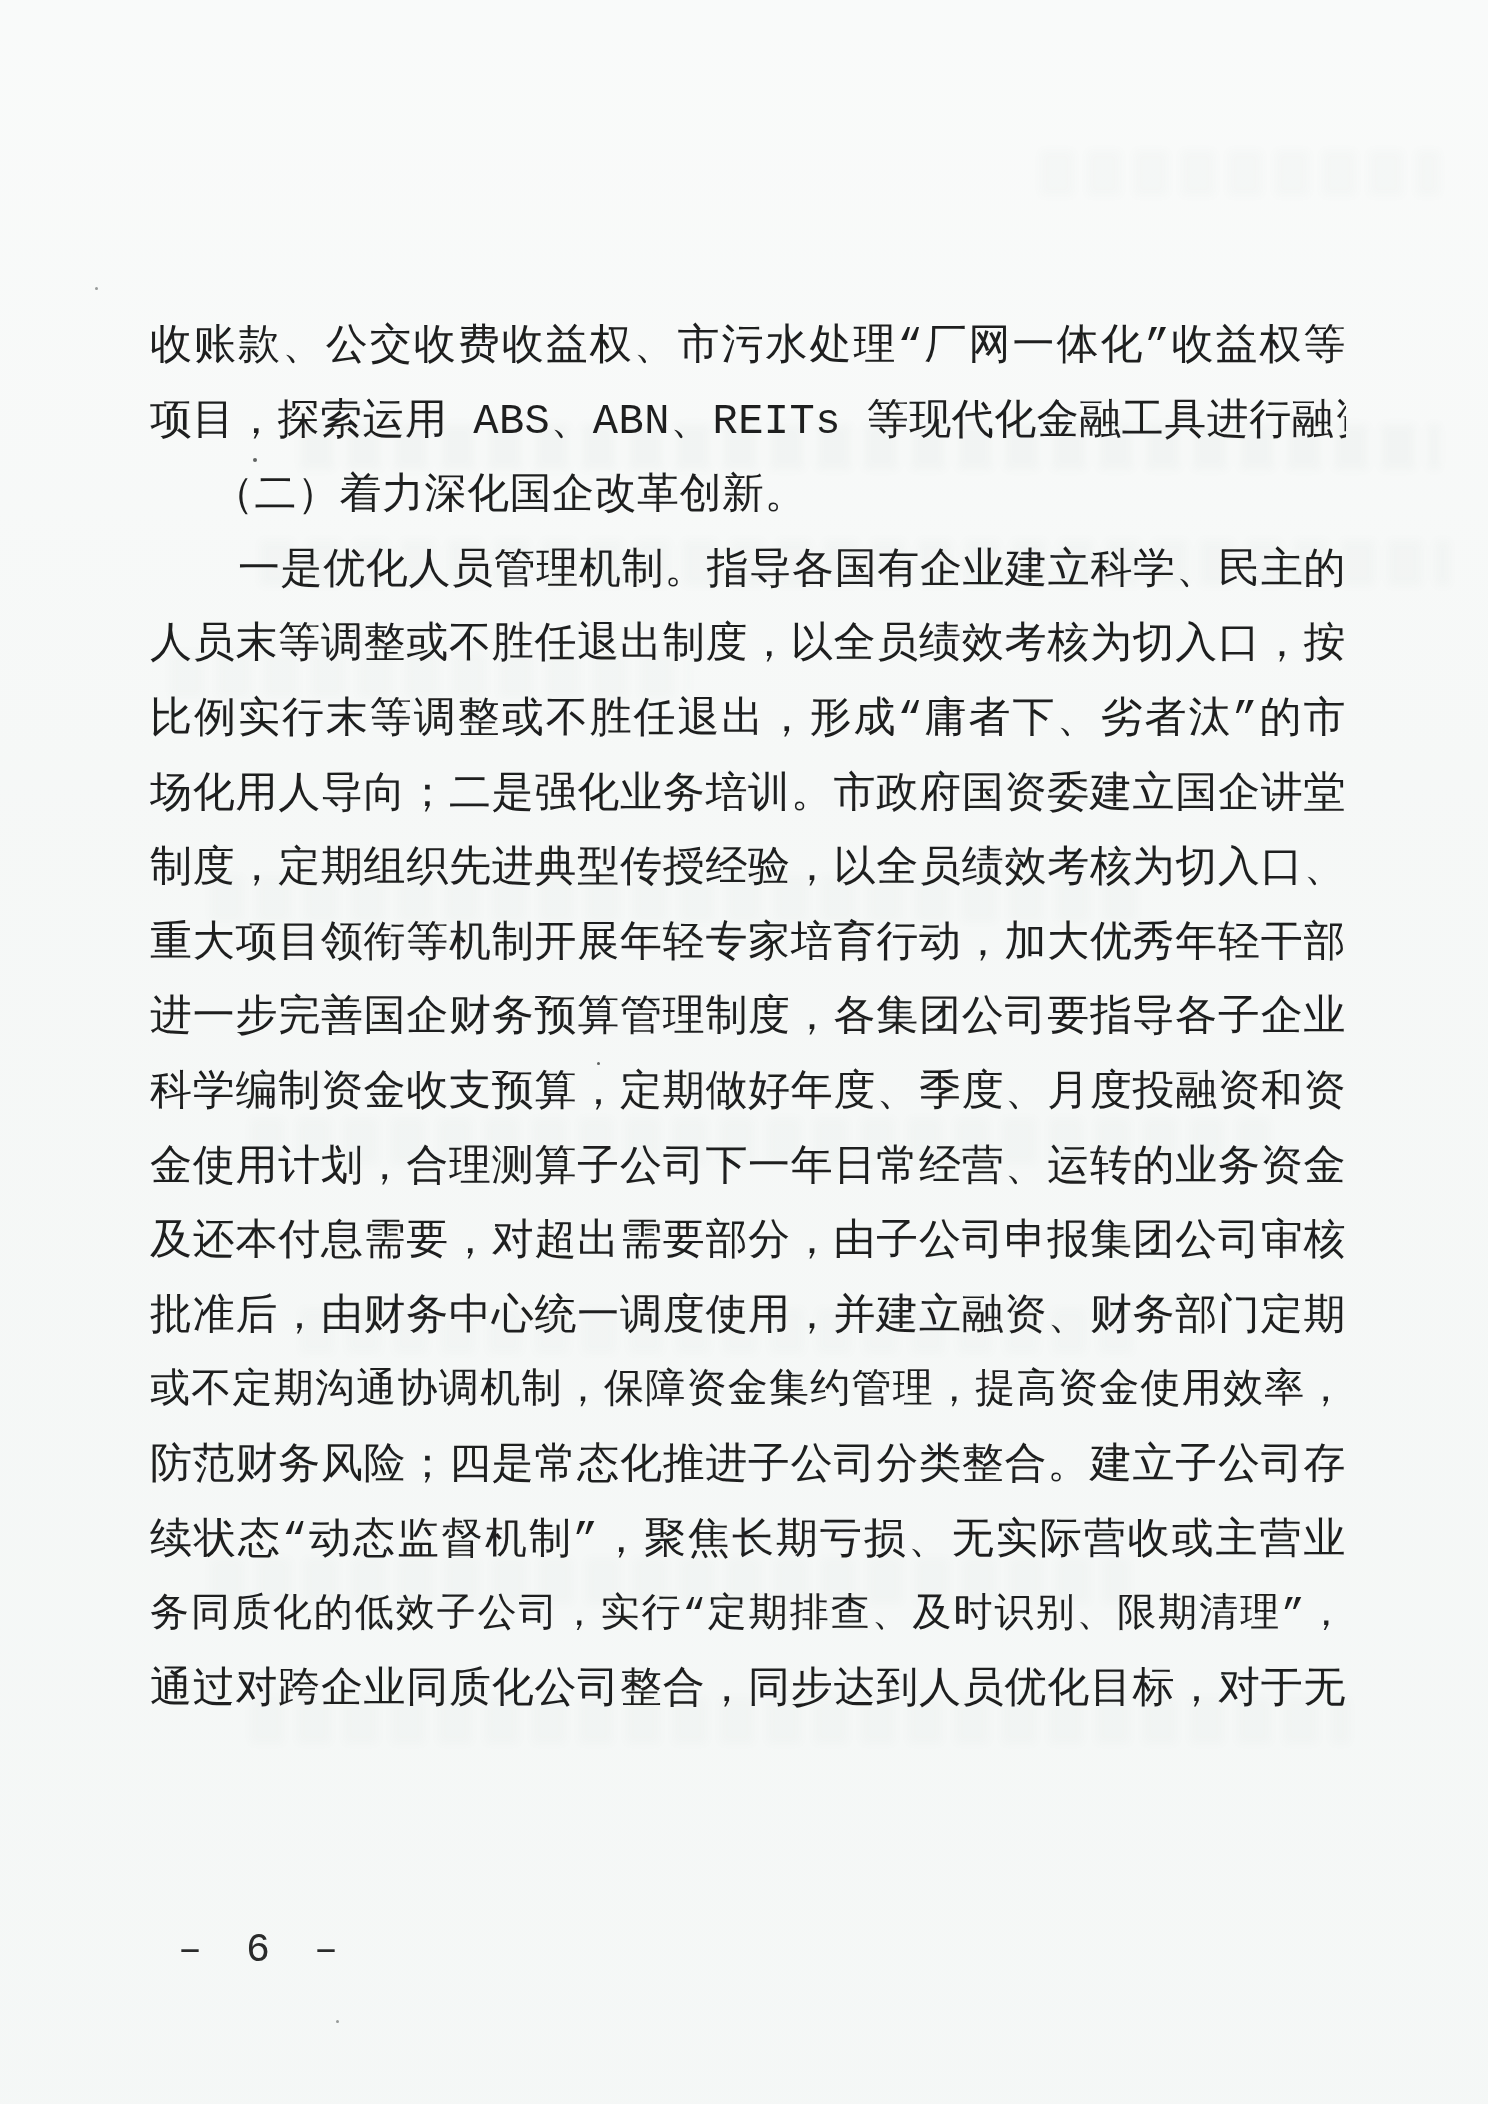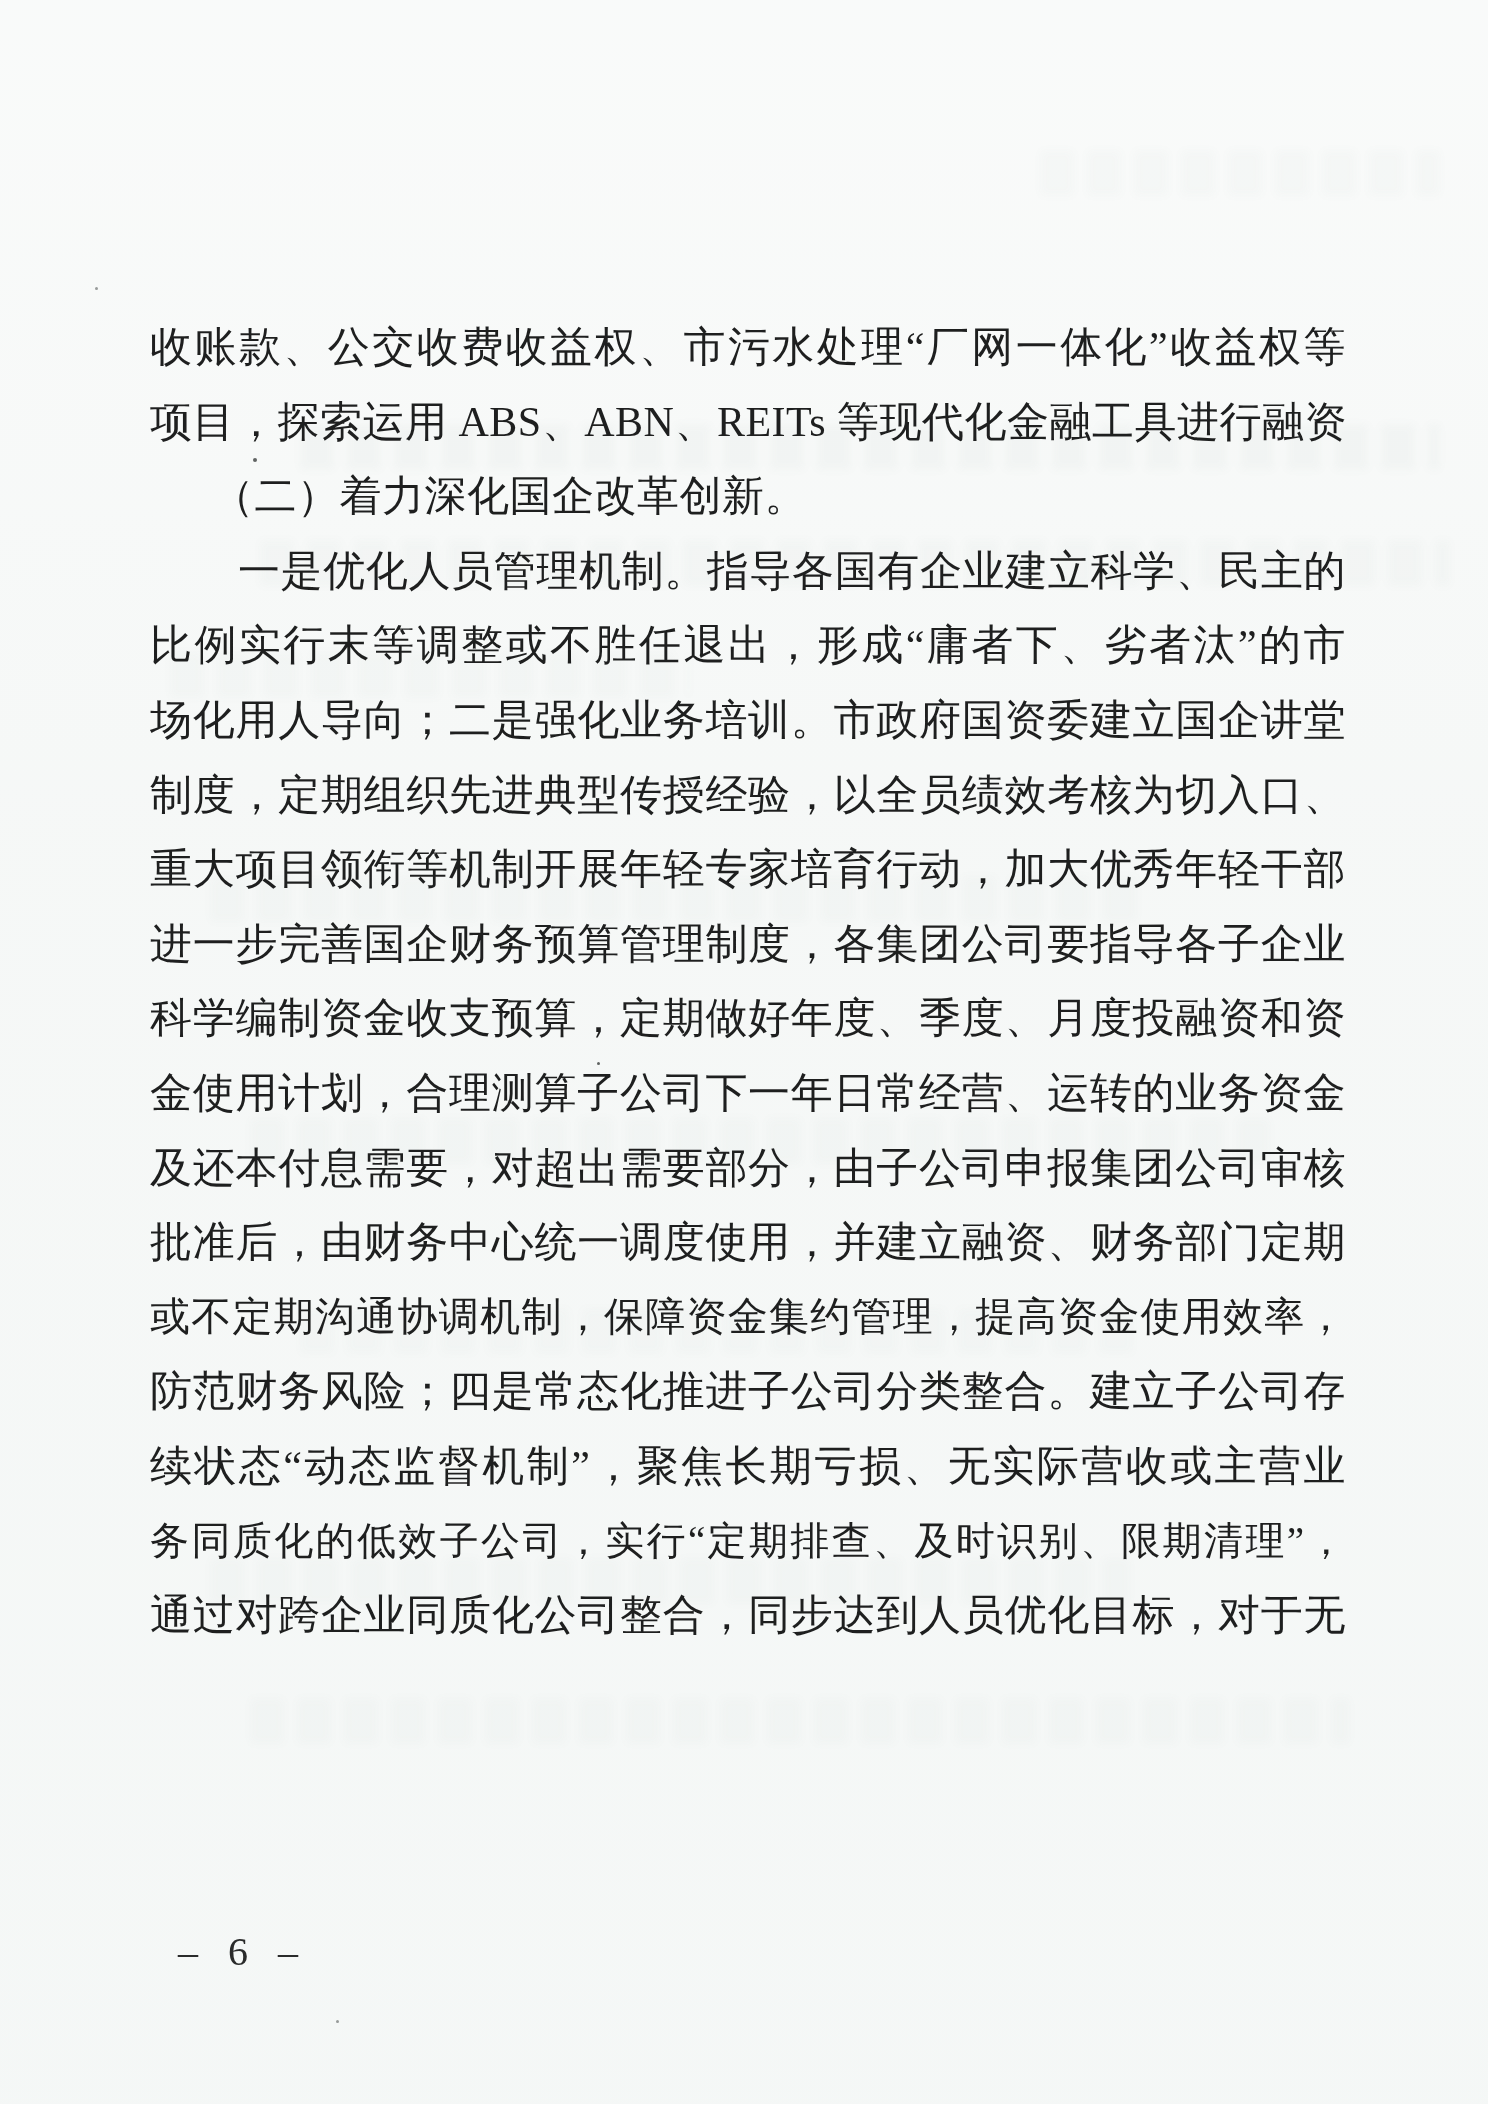--- a/index.html
+++ b/index.html
@@ -7,20 +7,21 @@
     width:1488px;height:2104px;
     background:#f6f8f7;
     position:relative;
     overflow:hidden;
     font-family:"Liberation Serif","DejaVu Serif",serif;
   }
   .page{
     position:absolute;inset:0;
     background:
       linear-gradient(180deg, rgba(255,255,255,.35), rgba(244,247,246,.2) 40%, rgba(242,246,245,.35));
+    font-family: Liberation Mono, monospace;
   }
   
   .textblock{
     position:absolute;
     left:150px;top:310px;width:1196px;
     color:#1e1f1f;
   }
   .line{
     height:74.6px;
     line-height:74.6px;
@@ -82,20 +83,21 @@
   <div class="speck" style="left:253px;top:458px;width:4px;height:4px;"></div>
   <div class="speck" style="left:597px;top:1062px;width:3px;height:3px;"></div>
   <div class="speck" style="left:95px;top:287px;width:3px;height:3px;opacity:.5;"></div>
   <div class="speck" style="left:336px;top:2020px;width:3px;height:3px;opacity:.5;"></div>
 
   <div class="textblock">
     <div class="line">收账款、公交收费收益权、市污水处理“厂网一体化”收益权等</div>
     <div class="line">项目，探索运用 ABS、ABN、REITs 等现代化金融工具进行融资。</div>
     <div class="line heading">（二）着力深化国企改革创新。</div>
     <div class="line indent">一是优化人员管理机制。指导各国有企业建立科学、民主的</div>
+    <div class="line">人员末等调整或不胜任退出制度，以全员绩效考核为切入口，按</div>
     <div class="line">比例实行末等调整或不胜任退出，形成“庸者下、劣者汰”的市</div>
     <div class="line">场化用人导向；二是强化业务培训。市政府国资委建立国企讲堂</div>
     <div class="line">制度，定期组织先进典型传授经验，以全员绩效考核为切入口、</div>
     <div class="line">重大项目领衔等机制开展年轻专家培育行动，加大优秀年轻干部</div>
     <div class="line">进一步完善国企财务预算管理制度，各集团公司要指导各子企业</div>
     <div class="line">科学编制资金收支预算，定期做好年度、季度、月度投融资和资</div>
     <div class="line">金使用计划，合理测算子公司下一年日常经营、运转的业务资金</div>
     <div class="line">及还本付息需要，对超出需要部分，由子公司申报集团公司审核</div>
     <div class="line">批准后，由财务中心统一调度使用，并建立融资、财务部门定期</div>
     <div class="line tight">或不定期沟通协调机制，保障资金集约管理，提高资金使用效率，</div>

